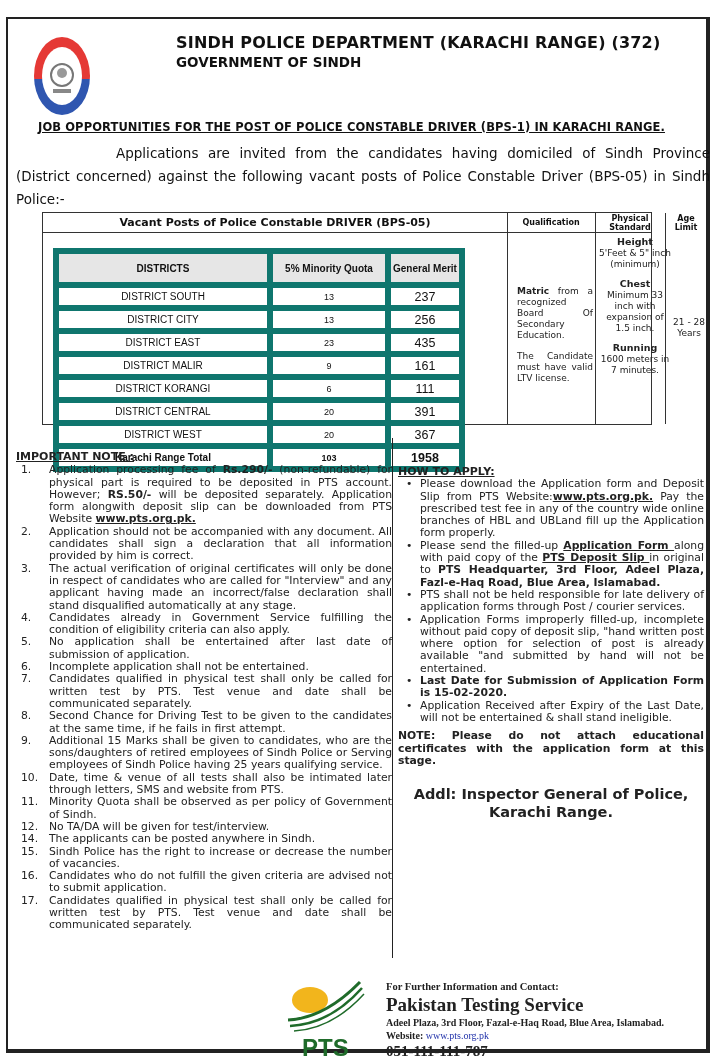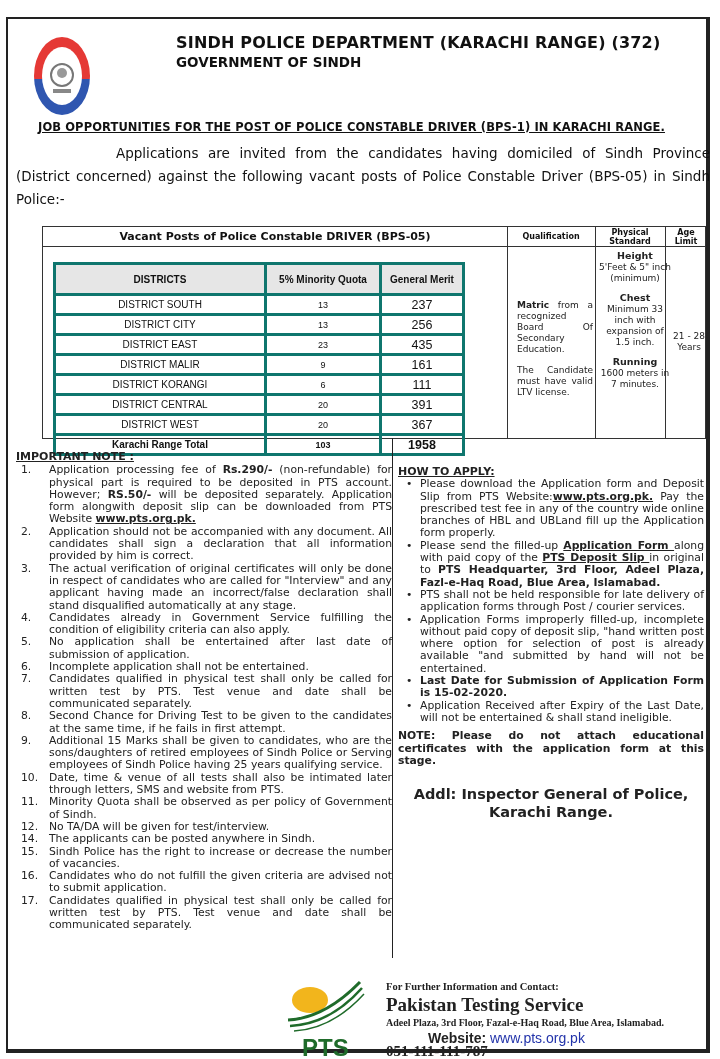--- a/index.html
+++ b/index.html
@@ -6,28 +6,28 @@
   body { width: 720px; height: 1059px; position: relative; overflow: hidden; font-family: "DejaVu Sans", sans-serif; color: #111; }
   .page { position: absolute; left: 6px; top: 17px; width: 704px; height: 1036px; border: 2px solid #222; border-right-width: 4px; border-bottom-width: 4px; box-sizing: border-box; }
   .logo { position: absolute; left: 25px; top: 16px; width: 58px; height: 82px; }
   .hdr-title { position: absolute; left: 168px; top: 14px; font-size: 16px; font-weight: bold; letter-spacing: 0.2px; }
   .hdr-sub { position: absolute; left: 168px; top: 35px; font-size: 13.5px; font-weight: bold; }
   .hdr-web { position: absolute; right: 30px; top: 50px; font-size: 14.5px; font-weight: bold; }
   .job-title { position: absolute; left: 30px; top: 101px; font-size: 11.5px; font-weight: bold; text-decoration: underline; letter-spacing: 0.1px; }
   .intro { position: absolute; left: 8px; top: 123px; width: 694px; font-size: 13.5px; line-height: 23px; text-align: justify; }
   .intro .indent { display: inline-block; width: 100px; }
 
-  .vac { position: absolute; left: 34px; top: 207px; width: 664px; height: 213px; border: 1px solid #333; box-sizing: border-box; }
+  .vac { position: absolute; left: 34px; top: 193px; width: 610px; height: 213px; border: 1px solid #333; box-sizing: border-box; }
   .vac .col { position: absolute; top: 0; bottom: 0; border-left: 1px solid #333; }
   .vac .hrow { position: absolute; left: 0; right: 0; top: 19px; border-top: 1px solid #333; }
   .vac-caption { position: absolute; left: 0; width: 464px; top: 3px; text-align: center; font-size: 11px; font-weight: bold; }
   .hcell { position: absolute; top: 0; height: 19px; font-size: 8px; font-weight: bold; text-align: center; line-height: 9px; display: flex; align-items: center; justify-content: center; }
 
   table.dist { position: absolute; left: 10px; top: 35px; border-collapse: collapse; width: 412px; font-family: "Liberation Sans", sans-serif; }
-  table.dist th, table.dist td { border: 3px solid #0f766e; text-align: center; height: 17px; padding: 0; font-size: 10px; }
+  table.dist th, table.dist td { border: 6px solid #0f766e; text-align: center; height: 17px; padding: 0; font-size: 10px; }
   table.dist th { background: #e6e6e6; height: 28px; font-weight: bold; }
   table.dist td.num { font-size: 9px; }
   table.dist td.gm { font-size: 12.5px; }
   table.dist tr.total td { font-weight: bold; }
 
   .qual { position: absolute; left: 474px; top: 73px; width: 76px; font-size: 9px; line-height: 11px; color: #222; }
   .qual p { margin: 0 0 10px 0; text-align: justify; }
   .phys { position: absolute; left: 556px; top: 23px; width: 72px; font-size: 9px; line-height: 11px; text-align: center; color: #222; }
   .phys b { font-size: 9.5px; }
   .phys .blk { margin-bottom: 8px; }
@@ -46,21 +46,21 @@
   .apply li { position: relative; padding-left: 22px; text-align: justify; }
   .apply li::before { content: "•"; position: absolute; left: 8px; top: 0; }
   .note2 { margin-top: 6px; font-weight: bold; text-align: justify; }
   .sig { margin-top: 18px; text-align: center; font-weight: bold; font-size: 14.5px; line-height: 18px; }
 
   .footer { position: absolute; left: 268px; top: 955px; width: 430px; height: 80px; }
   .pts-logo { position: absolute; left: 4px; top: 2px; width: 100px; height: 84px; }
   .f-line1 { position: absolute; left: 110px; top: 7px; font-family: "Liberation Serif", serif; font-weight: bold; font-size: 10.5px; color: #222; }
   .f-name { position: absolute; left: 110px; top: 20px; font-family: "Liberation Serif", serif; font-weight: bold; font-size: 19px; color: #222; }
   .f-addr { position: absolute; left: 110px; top: 43px; font-family: "Liberation Serif", serif; font-size: 10px; color: #222; font-weight: bold; }
-  .f-web { position: absolute; left: 110px; top: 56px; font-family: Liberation Sans, sans-serif; font-size: 14px; color: #222; font-weight: bold; margin-left: 42px; }
+  .f-web { position: absolute; left: 110px; top: 56px; font-family: Liberation Serif, serif; font-size: 10px; color: #222; font-weight: bold; }
   .f-web span.link { color: #2233aa; font-weight: normal; }
   .f-phone { position: absolute; left: 110px; top: 69px; font-family: "Liberation Serif", serif; font-weight: bold; font-size: 15px; color: #222; }
 </style>
 </head>
 <body>
 
 <div class="page">
 
   <svg class="logo" viewBox="0 0 58 82">
     <defs>

